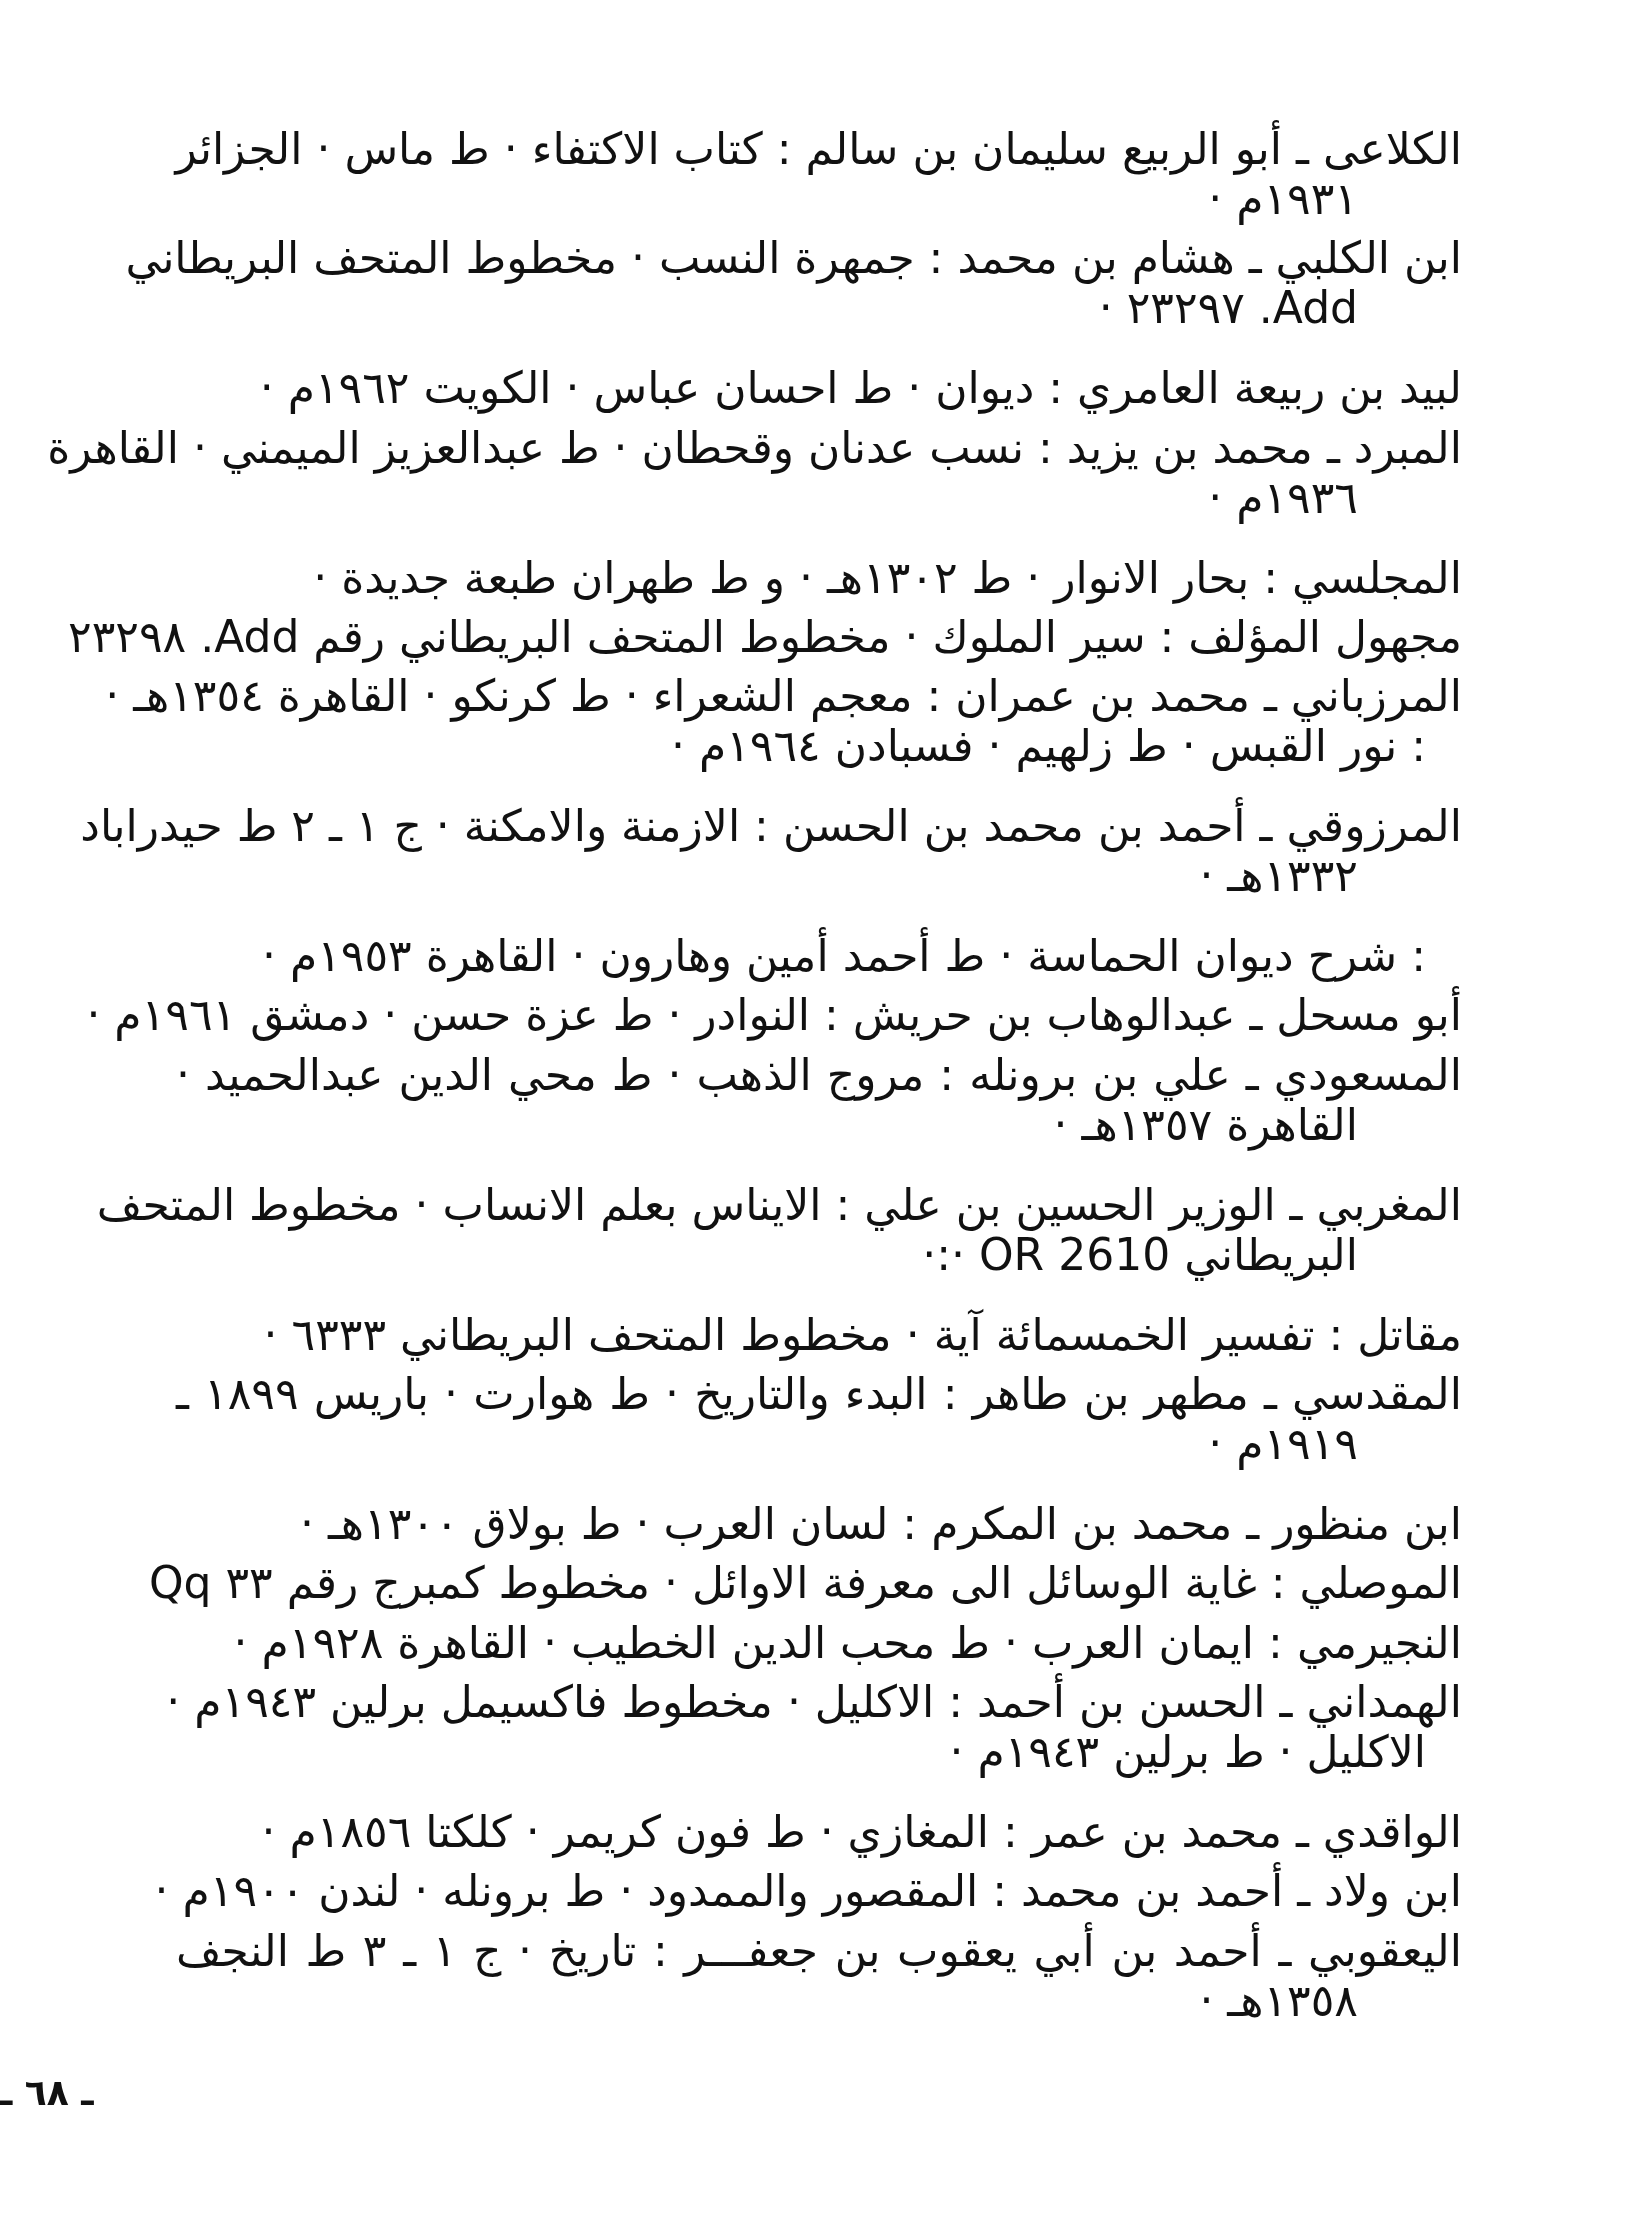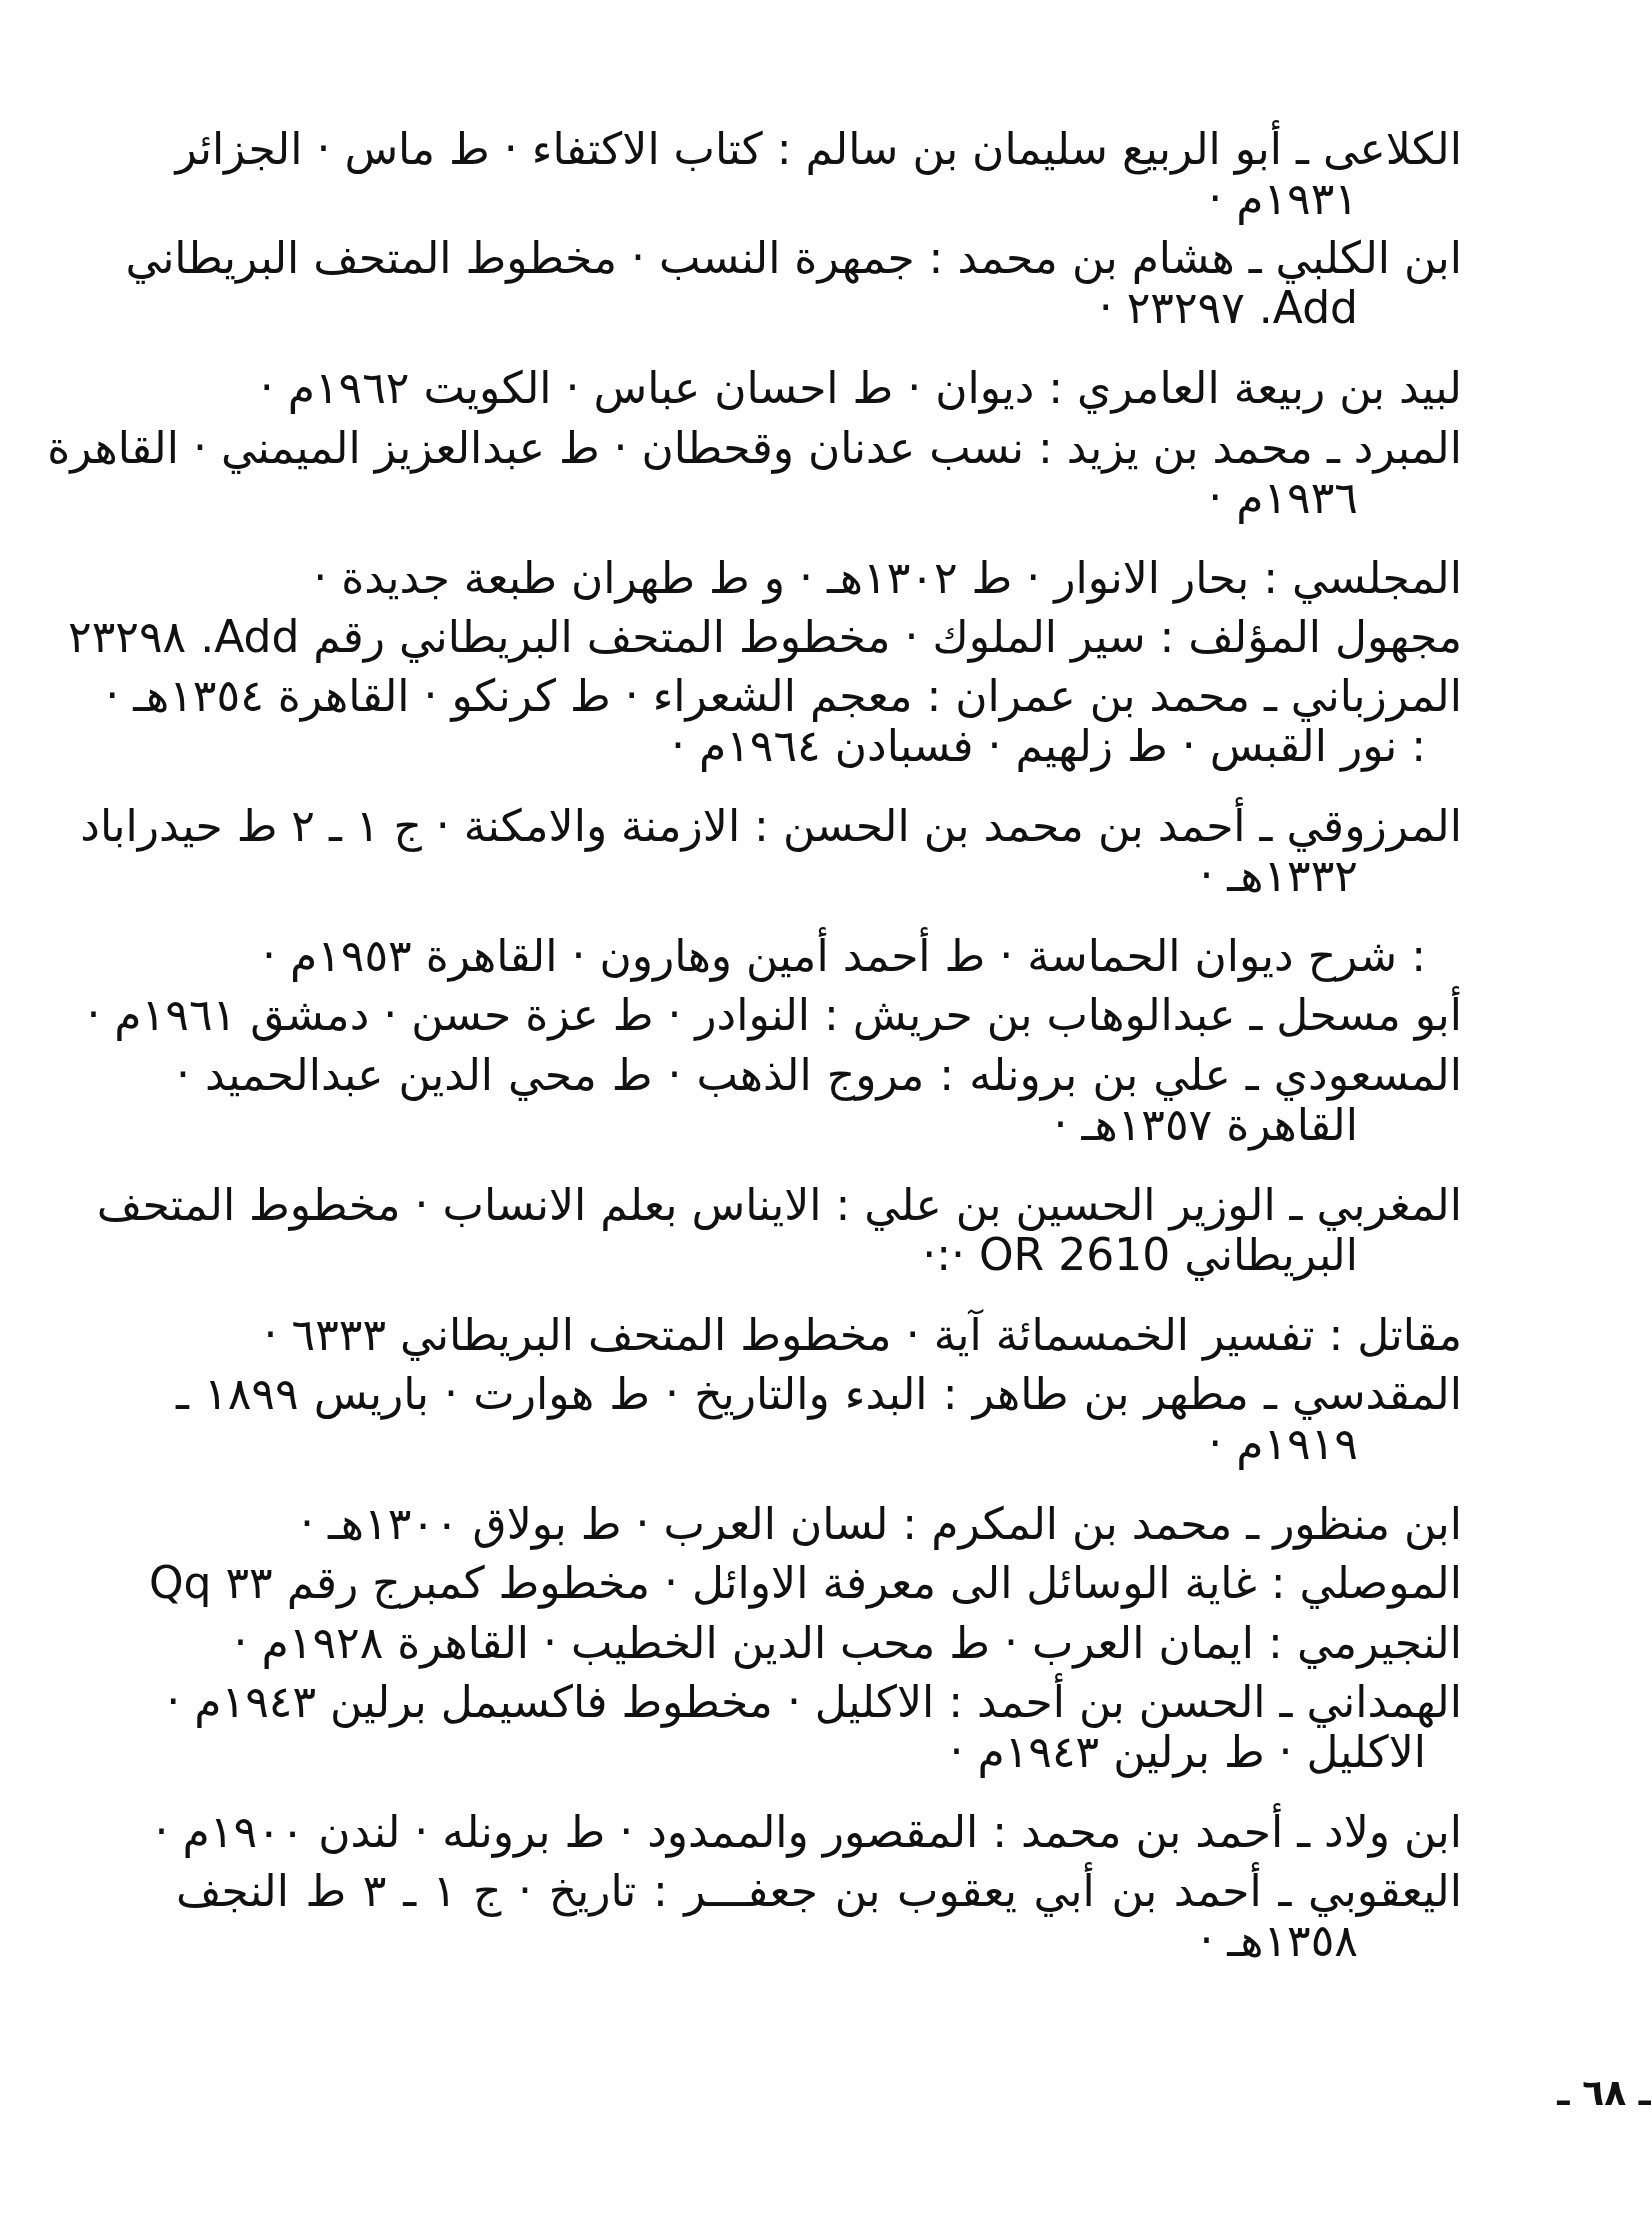--- a/index.html
+++ b/index.html
@@ -45,21 +45,21 @@
     padding-right: 104px;
   }
   .line.sub {
     padding-right: 36px;
   }
   .page-number {
     position: absolute;
     left: 0;
     right: 0;
     top: 2072px;
-    text-align: right;
+    text-align: left;
     font-size: 36px;
     font-weight: bold;
     direction: rtl;
   }
 </style>
 </head>
 <body>
 
 <div class="page">
 
@@ -138,20 +138,23 @@
   <div class="entry">
     <span class="line short">النجيرمي : ايمان العرب · ط محب الدين الخطيب · القاهرة ١٩٢٨م ·</span>
   </div>
 
 
   <div class="entry gap">
     <span class="line">الهمداني ـ الحسن بن أحمد : الاكليل · مخطوط فاكسيمل برلين ١٩٤٣م ·</span>
     <span class="line short sub">الاكليل · ط برلين ١٩٤٣م ·</span>
   </div>
 
+  <div class="entry">
+    <span class="line short">الواقدي ـ محمد بن عمر : المغازي · ط فون كريمر · كلكتا ١٨٥٦م ·</span>
+  </div>
 
   <div class="entry">
     <span class="line short">ابن ولاد ـ أحمد بن محمد : المقصور والممدود · ط برونله · لندن ١٩٠٠م ·</span>
   </div>
 
 
   <div class="entry">
     <span class="line">اليعقوبي ـ أحمد بن أبي يعقوب بن جعفـــر : تاريخ · ج ١ ـ ٣ ط النجف</span>
     <span class="line short cont">١٣٥٨هـ ·</span>
   </div>

